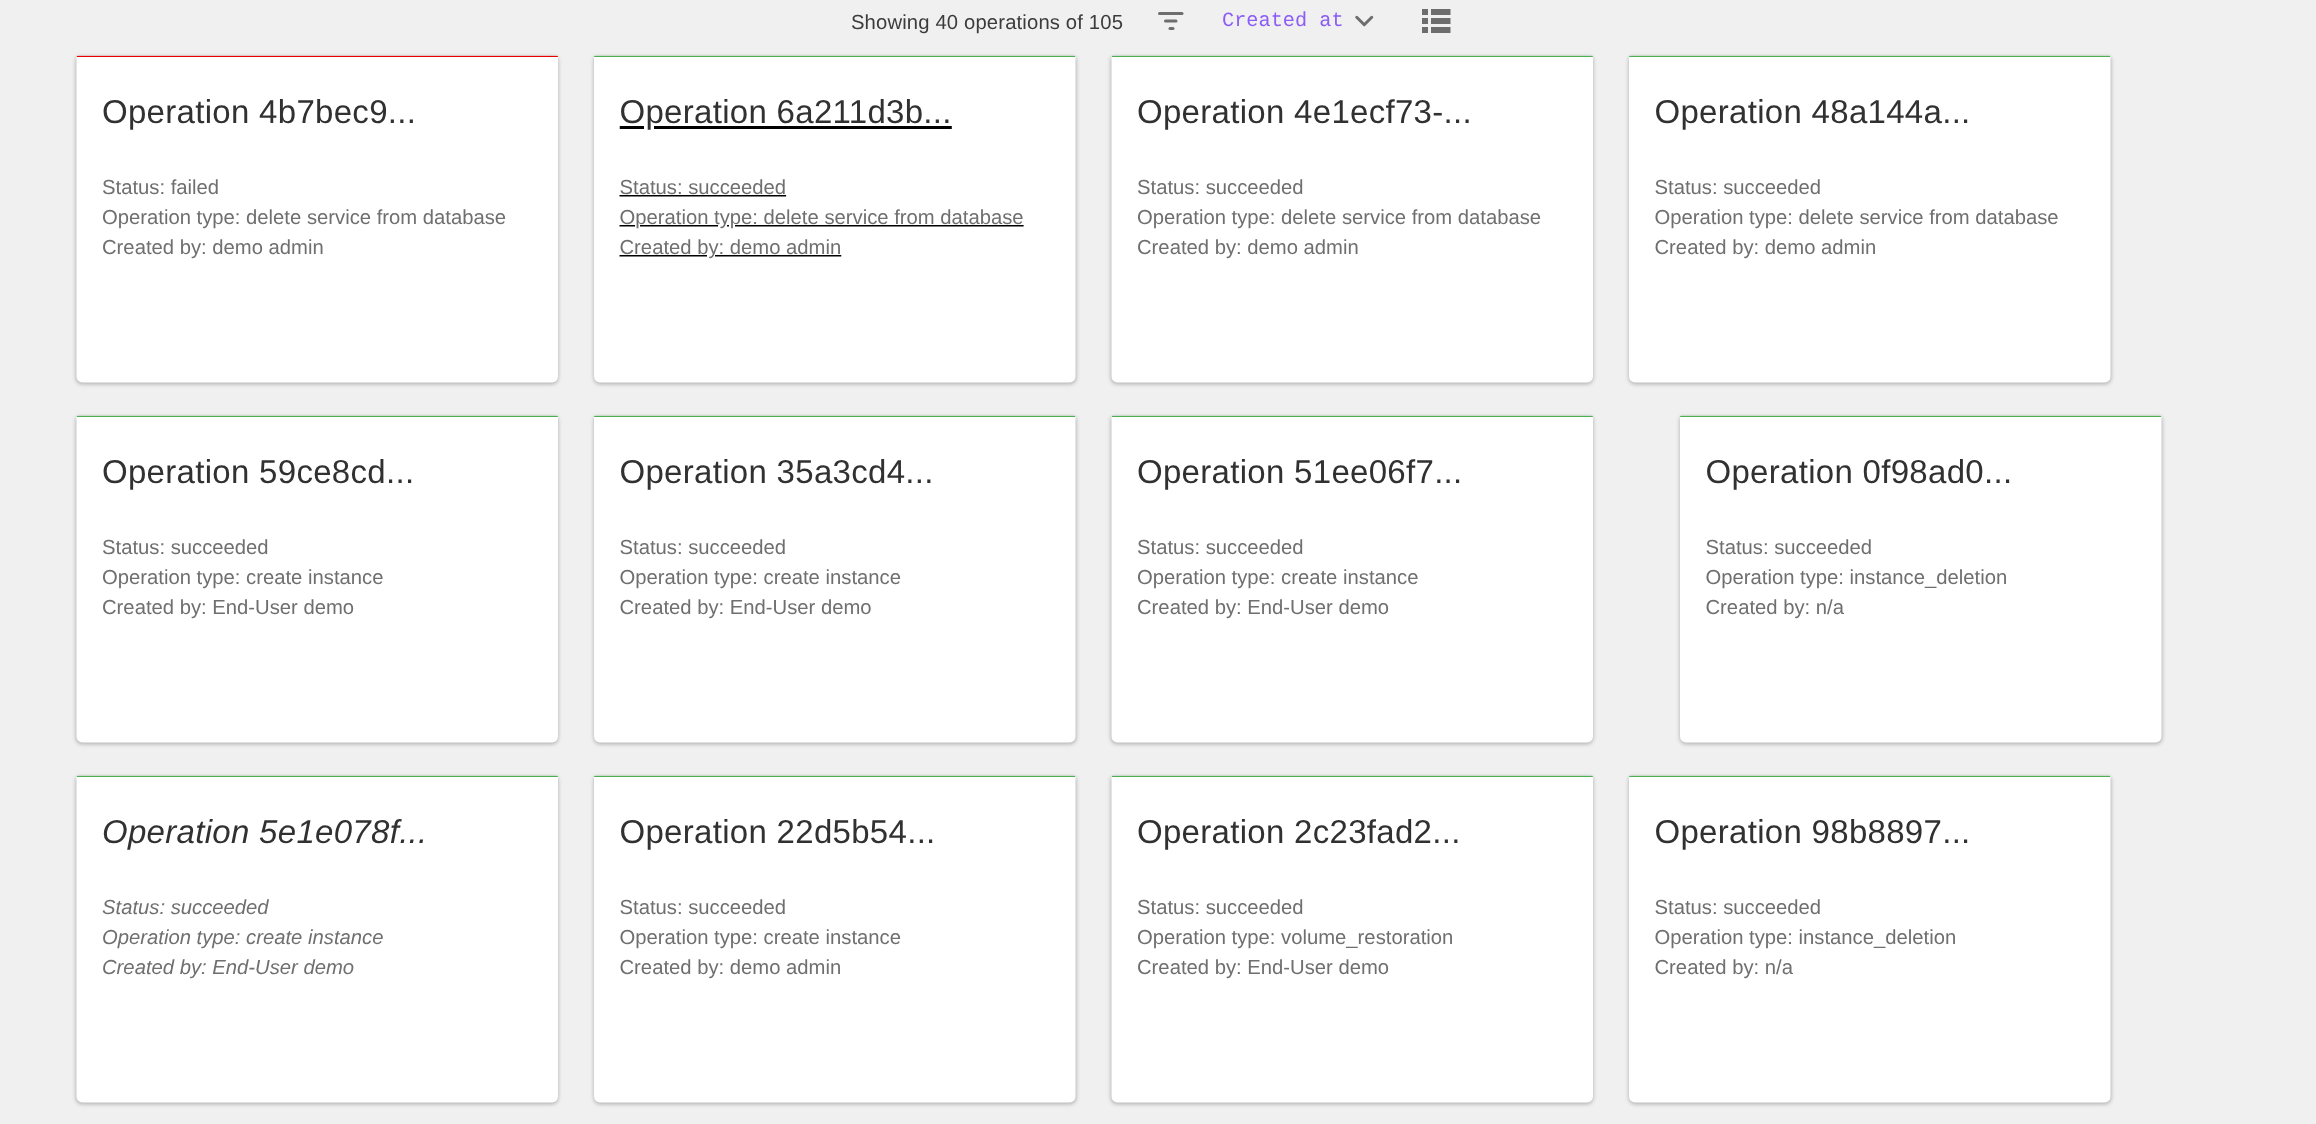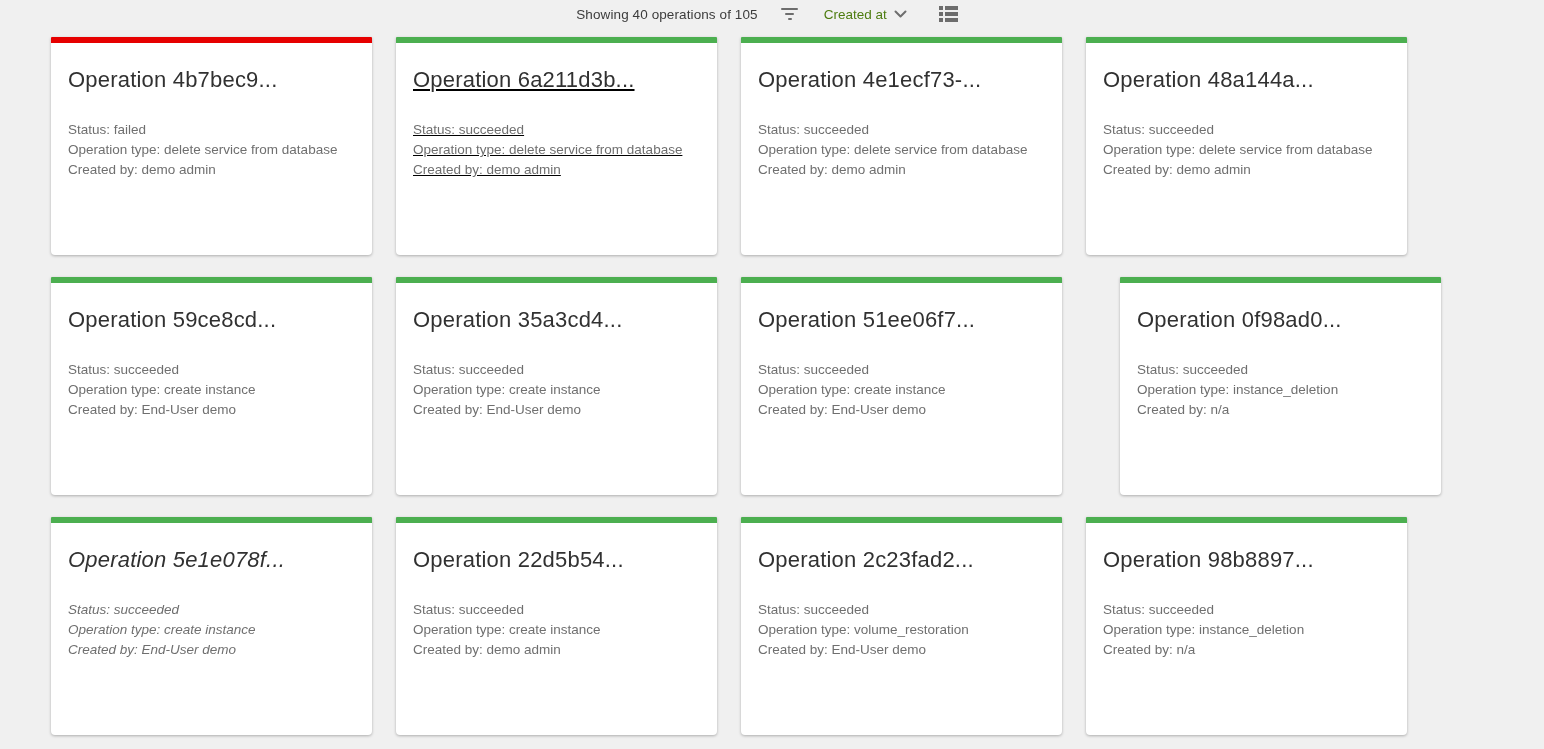--- a/index.html
+++ b/index.html
@@ -34,21 +34,21 @@
   .filter-btn i { display: block; height: 2px; background: #6d6d6d; border-radius: 1px; }
   .filter-btn i:nth-child(1) { width: 17px; }
   .filter-btn i:nth-child(2) { width: 9px; }
   .filter-btn i:nth-child(3) { width: 4px; }
 
   .sort-dropdown {
     display: flex; align-items: center;
     margin-left: 24px;
     cursor: pointer;
   }
-  .sort-label { font-size: 13.5px; color: #4d7c0f; }
+  .sort-label { font-size: 13.5px; color: #8b5cf6; font-family: Liberation Mono, monospace; }
   .sort-dropdown svg { margin-left: 7px; display: block; }
 
   .list-btn {
     margin-left: 32px;
     display: flex; flex-direction: column; gap: 2px;
     cursor: pointer;
   }
   .list-btn .row { display: flex; gap: 2px; }
   .list-btn .dot { width: 4px; height: 4px; background: #6d6d6d; }
   .list-btn .bar { width: 13px; height: 4px; background: #6d6d6d; }
@@ -57,21 +57,21 @@
   .grid {
     margin: 9px 0 0 51px;
     display: grid;
     grid-template-columns: repeat(4, 321px);
     column-gap: 24px;
     row-gap: 22px;
   }
   .card {
     width: 321px; height: 218px;
     background: #ffffff;
-    border-top: 6px solid #000000;
+    border-top: 1px solid #000000;
     border-radius: 1px 1px 4px 4px;
     box-shadow: 0 1px 3px rgba(0,0,0,0.28);
     padding: 24px 17px 0 17px;
     cursor: pointer;
   }
   .card-title {
     font-size: 22px;
     font-weight: 400;
     color: #313131;
     letter-spacing: .2px;

